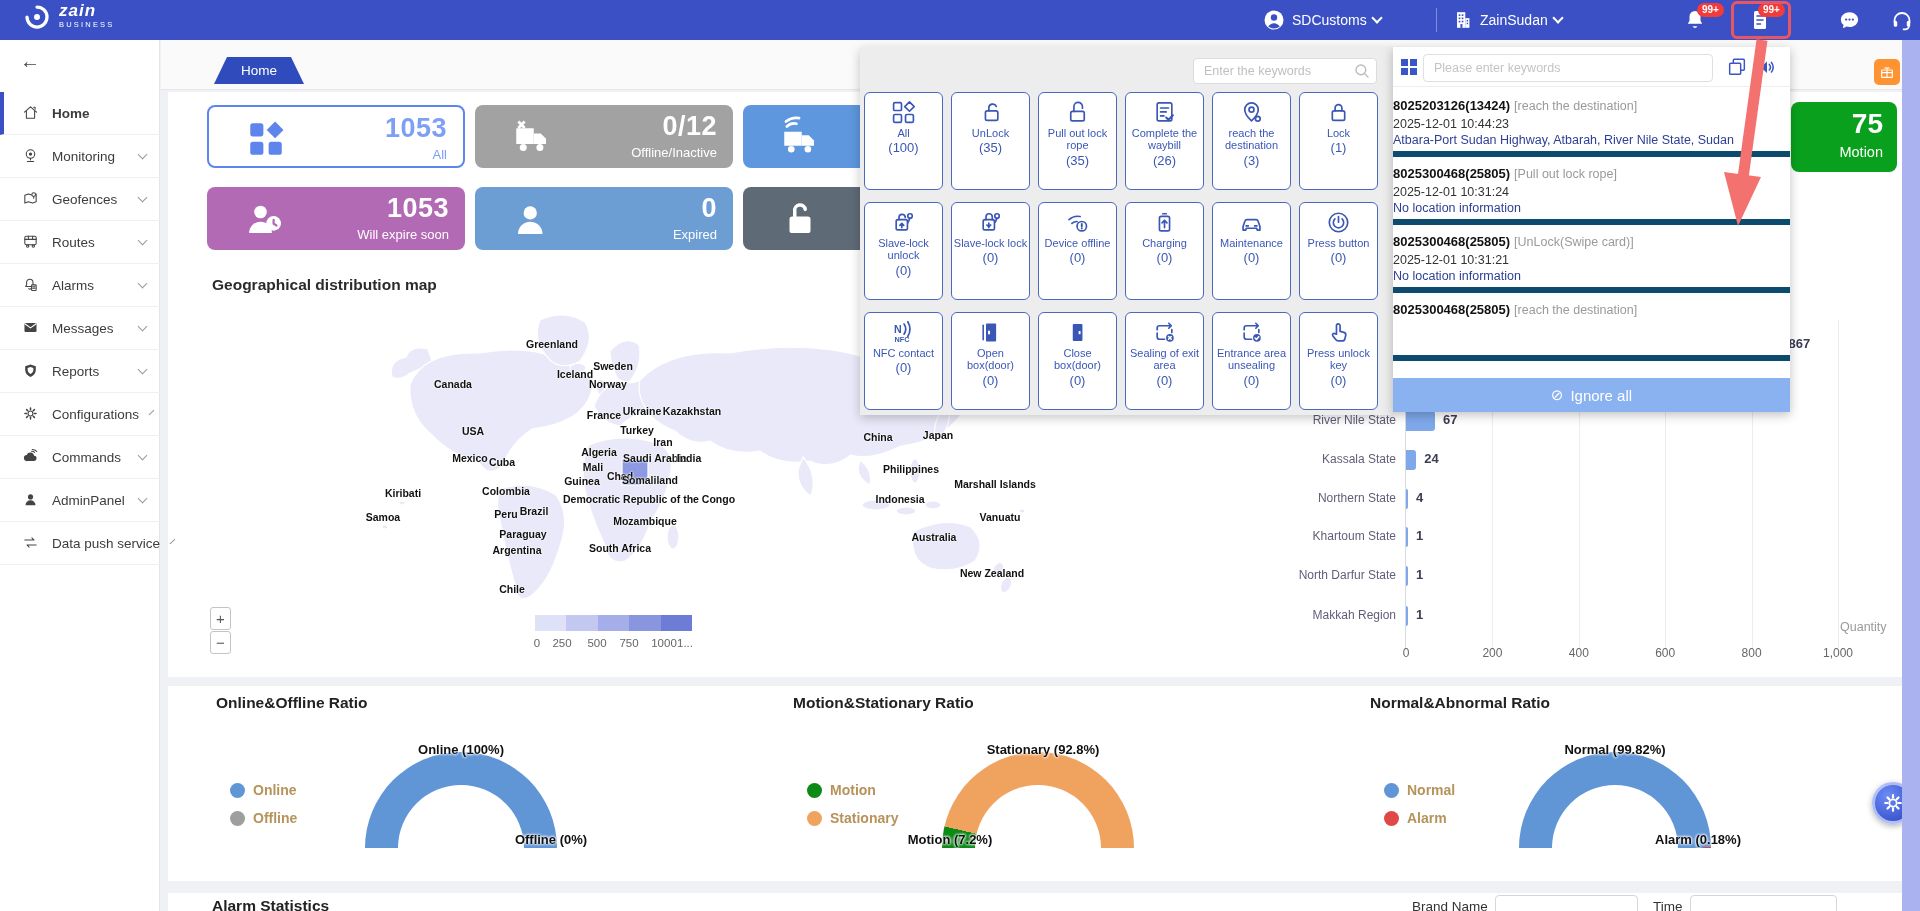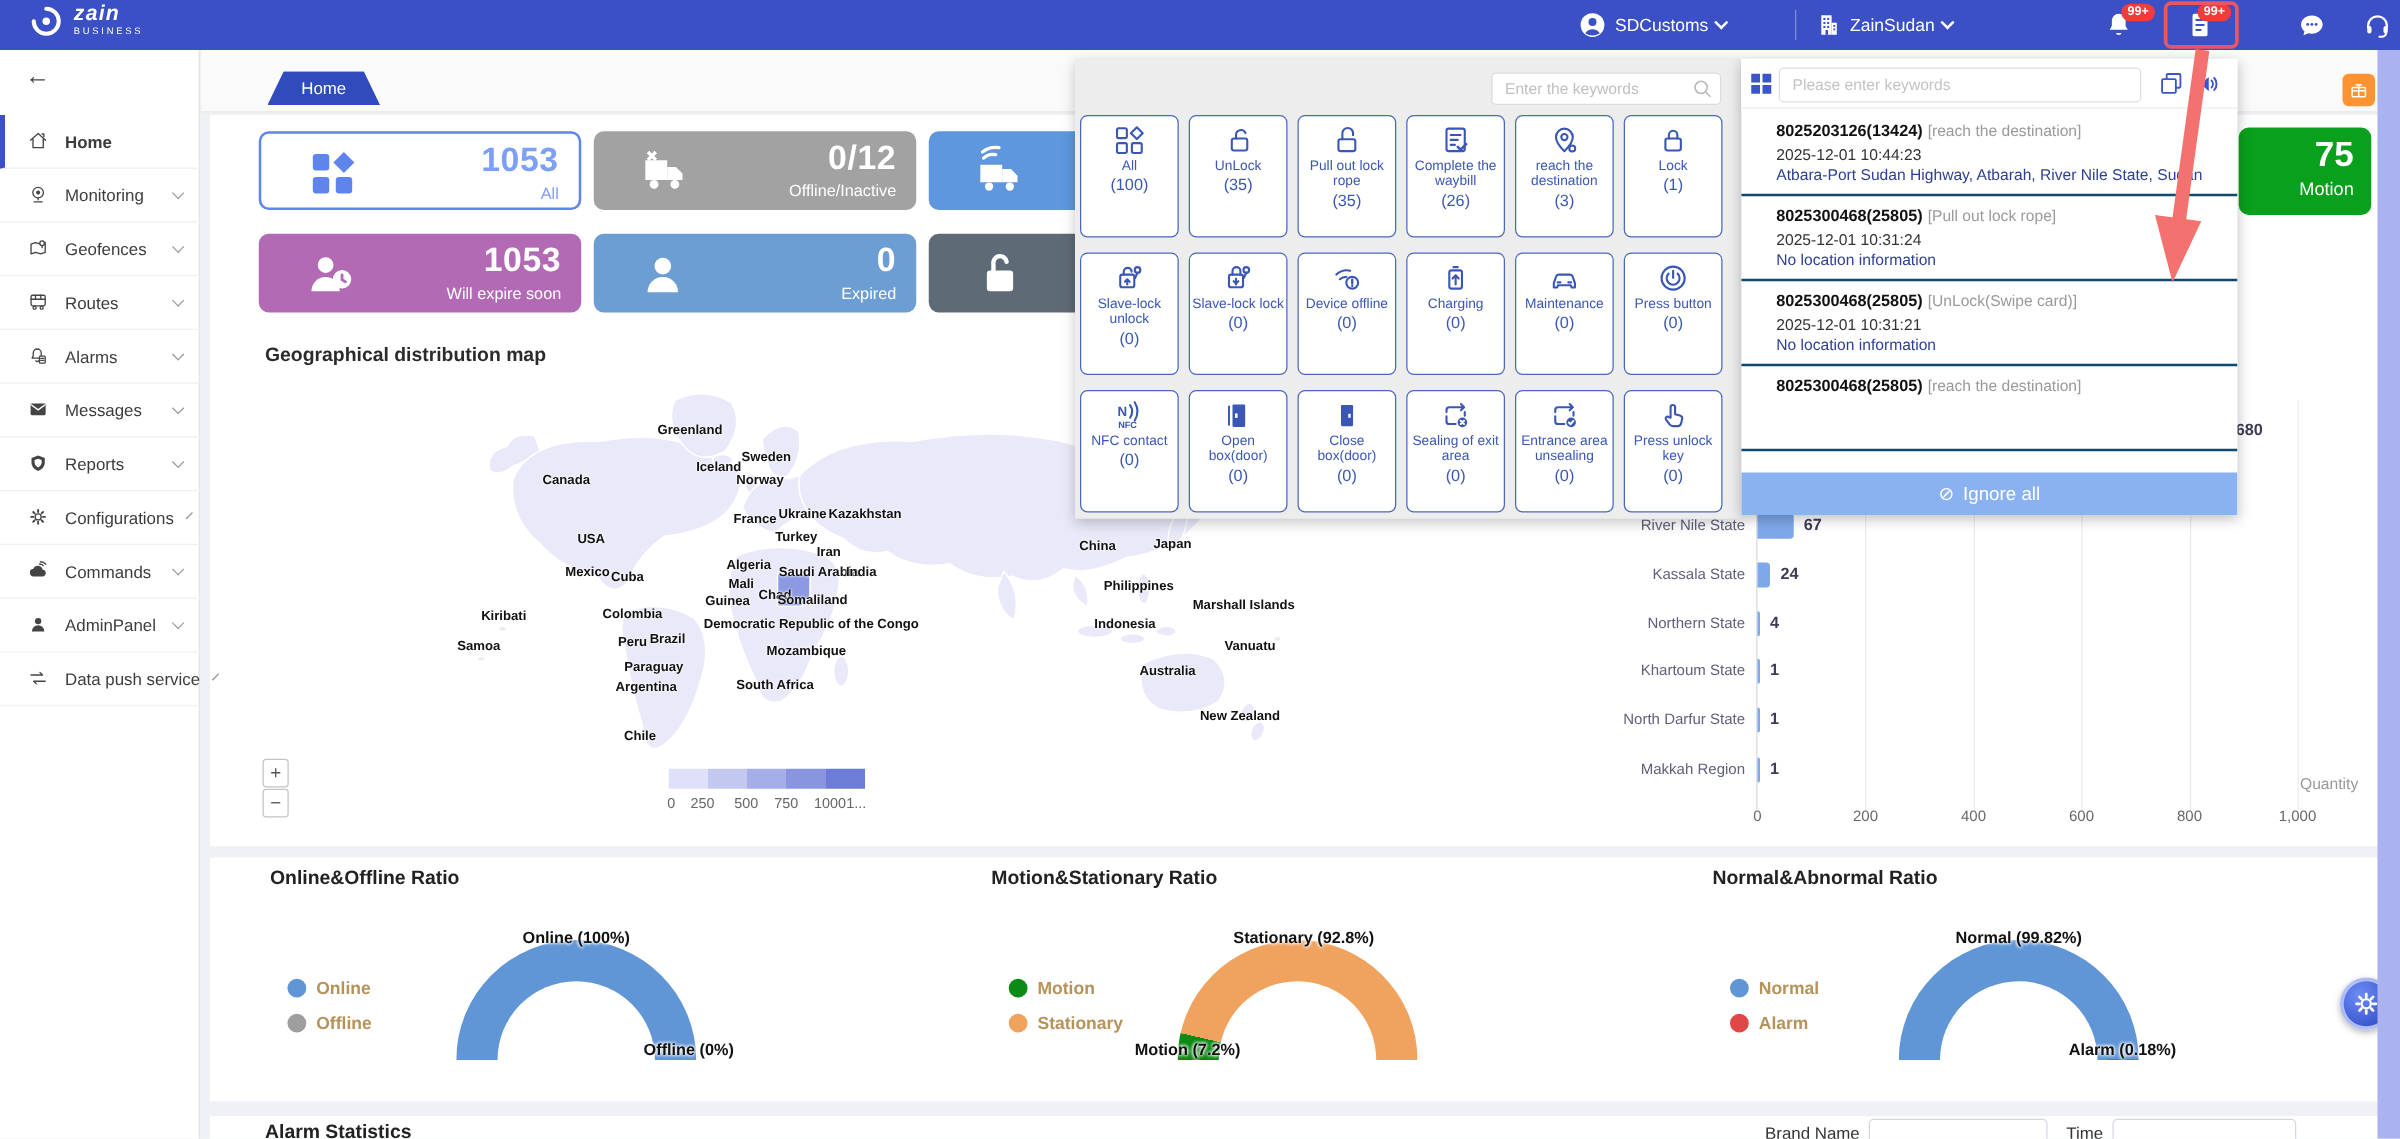--- a/index.html
+++ b/index.html
@@ -96,21 +96,21 @@
   .tile-count { font-size:13px; margin-top:1px; }
 
   
   #notif-panel { position:absolute; left:1393px; top:47px; width:397px; height:365px; background:#fff; box-shadow:0 3px 10px rgba(0,0,0,.25); z-index:45; overflow:hidden; }
   #notif-head { position:absolute; left:0; top:0; width:100%; height:40px; background:#fff; border-bottom:1px solid #eee; }
   #notif-grid-icon { position:absolute; left:8px; top:12px; width:16px; height:16px; }
   #notif-grid-icon div { position:absolute; width:7px; height:7px; background:#3a55c8; }
   #notif-search { position:absolute; left:30px; top:7px; width:290px; height:28px; border:1px solid #e0e0e0; border-radius:4px; font-size:12.5px; padding:0 10px; color:#555; }
   #notif-search::placeholder { color:#c4c4c4; }
   #notif-list { position:absolute; left:0; top:42px; width:100%; }
-  .notif-item { padding:7px 12px 0 28px; height:68px; border-bottom:2px solid #0c4a6e; cursor:pointer; }
+  .notif-item { padding:7px 12px 0 0; height:68px; border-bottom:6px solid #0c4a6e; cursor:pointer; }
   .n-id { font-size:13px; font-weight:bold; color:#111; }
   .n-tag { font-size:12.5px; color:#9a9a9a; margin-left:4px; }
   .n-time { font-size:12.5px; color:#333; margin-top:3px; }
   .n-loc { font-size:12.5px; color:#2d3f94; margin-top:2px; white-space:nowrap; overflow:hidden; }
   #ignore-all { position:absolute; left:0; bottom:0; width:100%; height:34px; background:#8ab1f0; color:#fff; font-size:15px; border:none; display:flex; align-items:center; justify-content:center; gap:7px; cursor:pointer; }
 
   
   #red-box { position:absolute; left:1731px; top:1px; width:60px; height:38px; border:3px solid #e85761; border-radius:6px; z-index:90; }
   #red-arrow { position:absolute; left:1690px; top:36px; width:120px; height:200px; z-index:90; pointer-events:none; }
   #float-orange { position:absolute; left:1874px; top:59px; width:26px; height:26px; background:#ff9331; border-radius:5px; z-index:60; display:flex; align-items:center; justify-content:center; cursor:pointer; }
@@ -473,21 +473,21 @@
       <div class="grid-v" style="left: 298.8px;"></div>
       <div class="btick" style="left: 298.8px;">400</div>
       <div class="grid-v" style="left: 385.2px;"></div>
       <div class="btick" style="left: 385.2px;">600</div>
       <div class="grid-v" style="left: 471.6px;"></div>
       <div class="btick" style="left: 471.6px;">800</div>
       <div class="grid-v" style="left: 558px;"></div>
       <div class="btick" style="left: 558px;">1,000</div>
       <div class="bcat" style="top: 87px;"></div>
       <div class="bbar" style="top: 85px; width: 374.544px;"></div>
-      <div class="bval" style="left: 508.544px; top: 86px;">680</div>
+      <div class="bval" style="left: 508.544px; top: 86px;">867</div>
       <div class="bcat" style="top: 163px;">River Nile State</div>
       <div class="bbar" style="top: 161px; width: 28.944px;"></div>
       <div class="bval" style="left: 162.944px; top: 162px;">67</div>
       <div class="bcat" style="top: 202px;">Kassala State</div>
       <div class="bbar" style="top: 200px; width: 10.368px;"></div>
       <div class="bval" style="left: 144.368px; top: 201px;">24</div>
       <div class="bcat" style="top: 240.5px;">Northern State</div>
       <div class="bbar" style="top: 238.5px; width: 2px;"></div>
       <div class="bval" style="left: 136px; top: 239.5px;">4</div>
       <div class="bcat" style="top: 279px;">Khartoum State</div>

